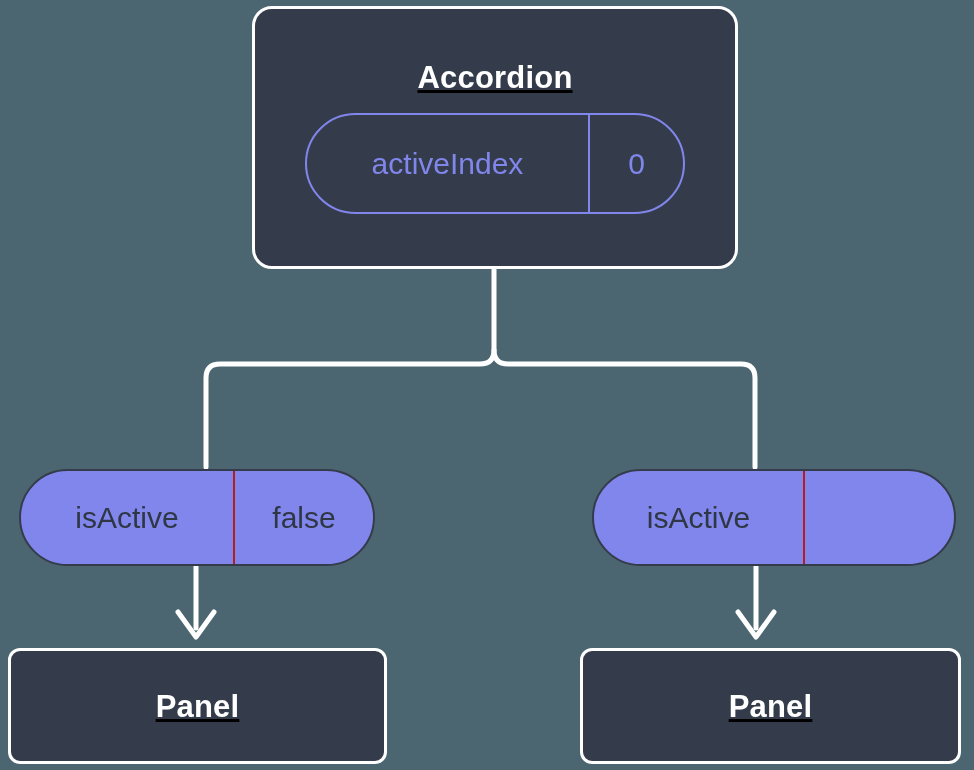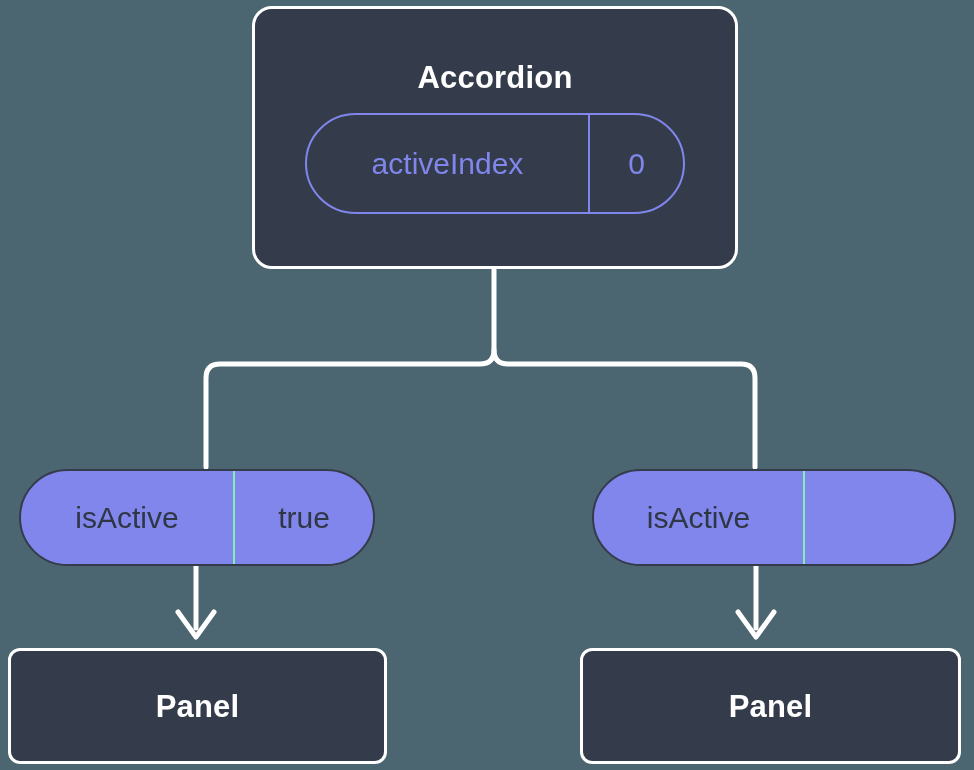--- a/index.html
+++ b/index.html
@@ -30,20 +30,21 @@
   
   .node-box {
     position: absolute;
     box-sizing: border-box;
     background: #343c4b;
     border: 3px solid #ffffff;
     border-radius: 17px;
     display: flex;
     flex-direction: column;
     align-items: center;
+    text-decoration: underline;
   }
   #accordion-box {
     left: 252px;
     top: 6px;
     width: 486px;
     height: 263px;
     border-radius: 20px;
   }
   .node-title {
     color: #ffffff;
@@ -103,21 +104,21 @@
   .pill-solid .pill-key,
   .pill-solid .pill-val {
     display: flex;
     align-items: center;
     justify-content: center;
     color: #2f3644;
     font-size: 30px;
     line-height: 1;
   }
   .pill-solid .pill-key {
-    border-right: 2px solid #86efac;
+    border-right: 2px solid #b91c1c;
     text-align: right;
   }
   .pill-solid .pill-val {
     flex: 1;
   }
 
   #pill-left  { left: 19px;  width: 356px; }
   #pill-left  .pill-key { width: 212px; }
   #pill-right { left: 592px; width: 364px; }
   #pill-right .pill-key { width: 209px; }
@@ -160,21 +161,21 @@
     <div class="node-title">Accordion</div>
   </div>
 
   <div class="pill-outline">
     <div class="pill-key">activeIndex</div>
     <div class="pill-val">0</div>
   </div>
 
   <div id="pill-left" class="pill-solid">
     <div class="pill-key">isActive</div>
-    <div class="pill-val">true</div>
+    <div class="pill-val">false</div>
   </div>
 
   <div id="pill-right" class="pill-solid">
     <div class="pill-key">isActive</div>
   </div>
 
   <div id="panel-left" class="node-box panel-box">
     <div class="node-title">Panel</div>
   </div>
 

